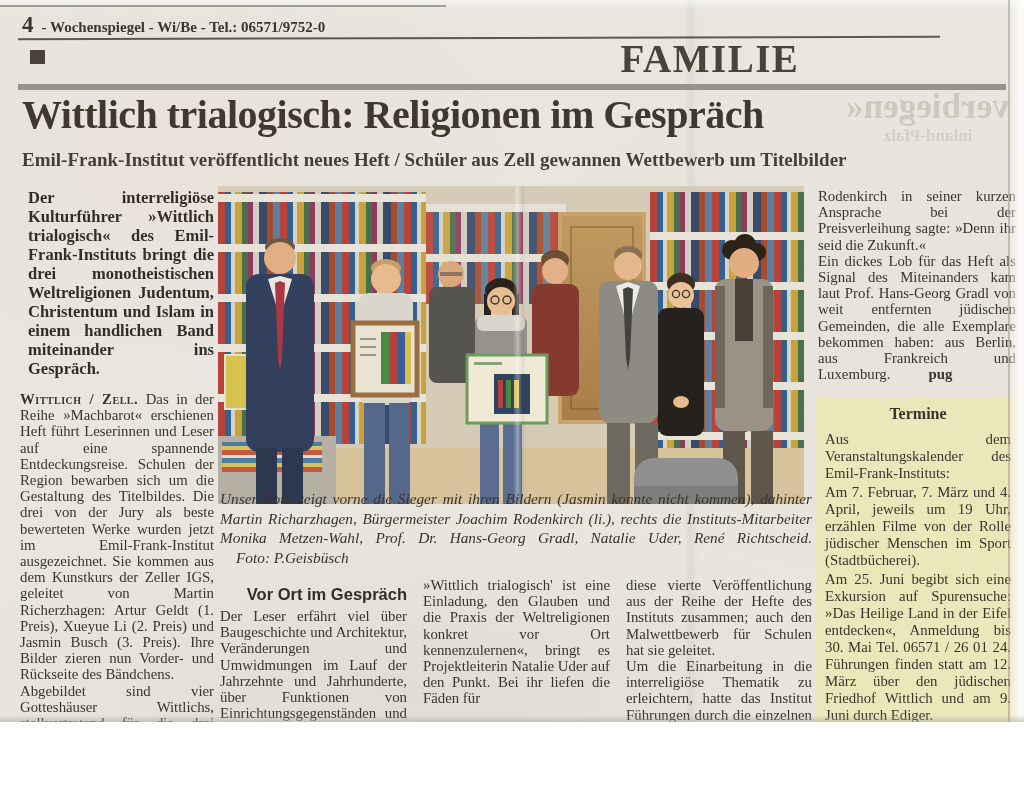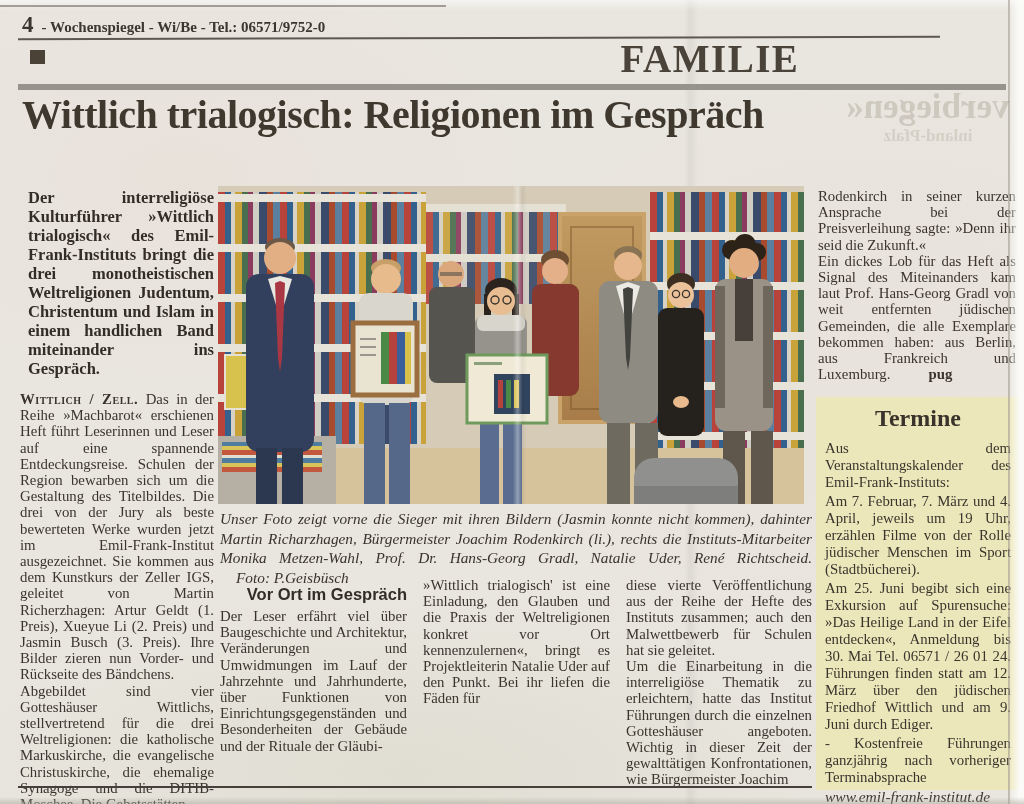--- a/index.html
+++ b/index.html
@@ -1,17 +1,17 @@
 <!DOCTYPE html>
 <html><head>
 <meta charset="utf-8">
 <style>
   html,body{margin:0;padding:0;}
   .page{
-    position:relative;width:1024px;height:804px;overflow:hidden;
+    position:relative;width:1024px;height:722px;overflow:hidden;
     background:
       linear-gradient(180deg, rgba(255,255,255,.55) 0, rgba(255,255,255,0) 10px),
       radial-gradient(ellipse 500px 300px at 18% 22%, rgba(226,205,198,.18), rgba(0,0,0,0) 70%),
       radial-gradient(ellipse 600px 400px at 85% 45%, rgba(222,206,196,.15), rgba(0,0,0,0) 70%),
       radial-gradient(ellipse 700px 260px at 40% 96%, rgba(196,196,172,.25), rgba(0,0,0,0) 70%),
       linear-gradient(90deg, rgba(0,0,0,0) 66.8%, rgba(0,0,0,.05) 67.4%, rgba(0,0,0,0) 68.2%),
       #e9e6df;
     font-family:"Liberation Serif", serif;
     color:#3a342d;
   }
@@ -40,27 +40,27 @@
   .col-left{left:20px;top:188px;width:194px;}
   .dateline{font-variant:small-caps;font-weight:bold;letter-spacing:.5px;}
   .col-mid1{left:220px;top:577px;width:187px;}
   .col-mid2{left:423px;top:577px;width:187px;}
   .col-mid3{left:626px;top:577px;width:186px;}
   .col-right{left:818px;top:188px;width:198px;}
   .subhead2{font-family:"Liberation Sans", sans-serif;font-size:16.5px;font-weight:bold;
     color:#322d27;margin:8px 0 4px 0;text-align:right;}
   .sig{font-weight:bold;margin-left:38px;}
   
-  .caption{left:220px;top:509px;width:592px;font-style:italic;font-size:15.3px;line-height:19.5px;
+  .caption{left:220px;top:489px;width:592px;font-style:italic;font-size:15.3px;line-height:19.5px;
     color:#38332c;text-align:justify;}
   .caption .credit{margin-left:16px;white-space:nowrap;}
   
   .termine{left:816px;top:397px;width:204px;height:393px;background:#ece7ba;box-sizing:border-box;
     padding:8px 9px 6px 9px;}
-  .termine h3{margin:0 0 8px 0;text-align:center;font-size:24px;color:#39332b;}
+  .termine h3{margin:0 0 8px 0;text-align:center;font-size:16px;color:#39332b;}
   .termine p{font-size:14.8px;line-height:17px;margin:0 0 2px 0;text-align:justify;}
   .termine .site{font-style:italic;font-size:15.5px;margin-top:2px;}
   
   .bottom-rule{left:18px;top:786px;width:794px;height:2px;background:#45403a;}
   
   .photo{left:218px;top:186px;width:586px;height:318px;overflow:hidden;background:#d5cbb7;}
   .shelf{background:
       repeating-linear-gradient(0deg, rgba(0,0,0,0) 0 42px, #e7e3d8 42px 50px),
       repeating-linear-gradient(90deg,
         #b8433a 0 7px, #31618c 7px 13px, #d8d2c6 13px 17px, #c9a23a 17px 24px,
@@ -102,20 +102,21 @@
   <div class="abs blk-sq"></div>
   <div class="abs familie">FAMILIE</div>
   <div class="abs thick-rule"></div>
 
   <div class="abs ghost">
     <div class="g1">verbiegen«</div>
     <div class="g2">inland-Pfalz</div>
   </div>
 
   <div class="abs headline">Wittlich trialogisch: Religionen im Gespräch</div>
+  <div class="abs subheadline">Emil-Frank-Institut veröffentlicht neues Heft / Schüler aus Zell gewannen Wettbewerb um Titelbilder</div>
 
   <div class="abs col col-left">
     <p class="lead">Der interreligiöse Kulturführer »Wittlich trialogisch« des Emil-Frank-Instituts bringt die drei monotheistischen Weltreligionen Judentum, Christentum und Islam in einem handlichen Band miteinander ins Gespräch.</p>
     <p class="bodyp"><span class="dateline">Wittlich / Zell.</span> <span>Das in der Reihe »Machbarot« erschienen Heft führt Leserinnen und Leser auf eine spannende Entdeckungsreise. Schulen der Region bewarben sich um die Gestaltung des Titelbildes. Die drei von der Jury als beste bewerteten Werke wurden jetzt im Emil-Frank-Institut ausgezeichnet. Sie kommen aus dem Kunstkurs der Zeller IGS, geleitet von Martin Richerzhagen: Artur Geldt (1. Preis), Xueyue Li (2. Preis) und Jasmin Busch (3. Preis). Ihre Bilder zieren nun Vorder- und Rückseite des Bändchens.</span></p>
     <p class="bodyp">Abgebildet sind vier Gotteshäuser Wittlichs, stellvertretend für die drei Weltreligionen: die katholische Markuskirche, die evangelische Christuskirche, die ehemalige Synagoge und die DITIB-Moschee. Die Gebetsstätten</p>
   </div>
 
   <div class="abs photo">
     <div class="abs shelf shelf-l"></div>
     <div class="abs shelf shelf-m"></div>

